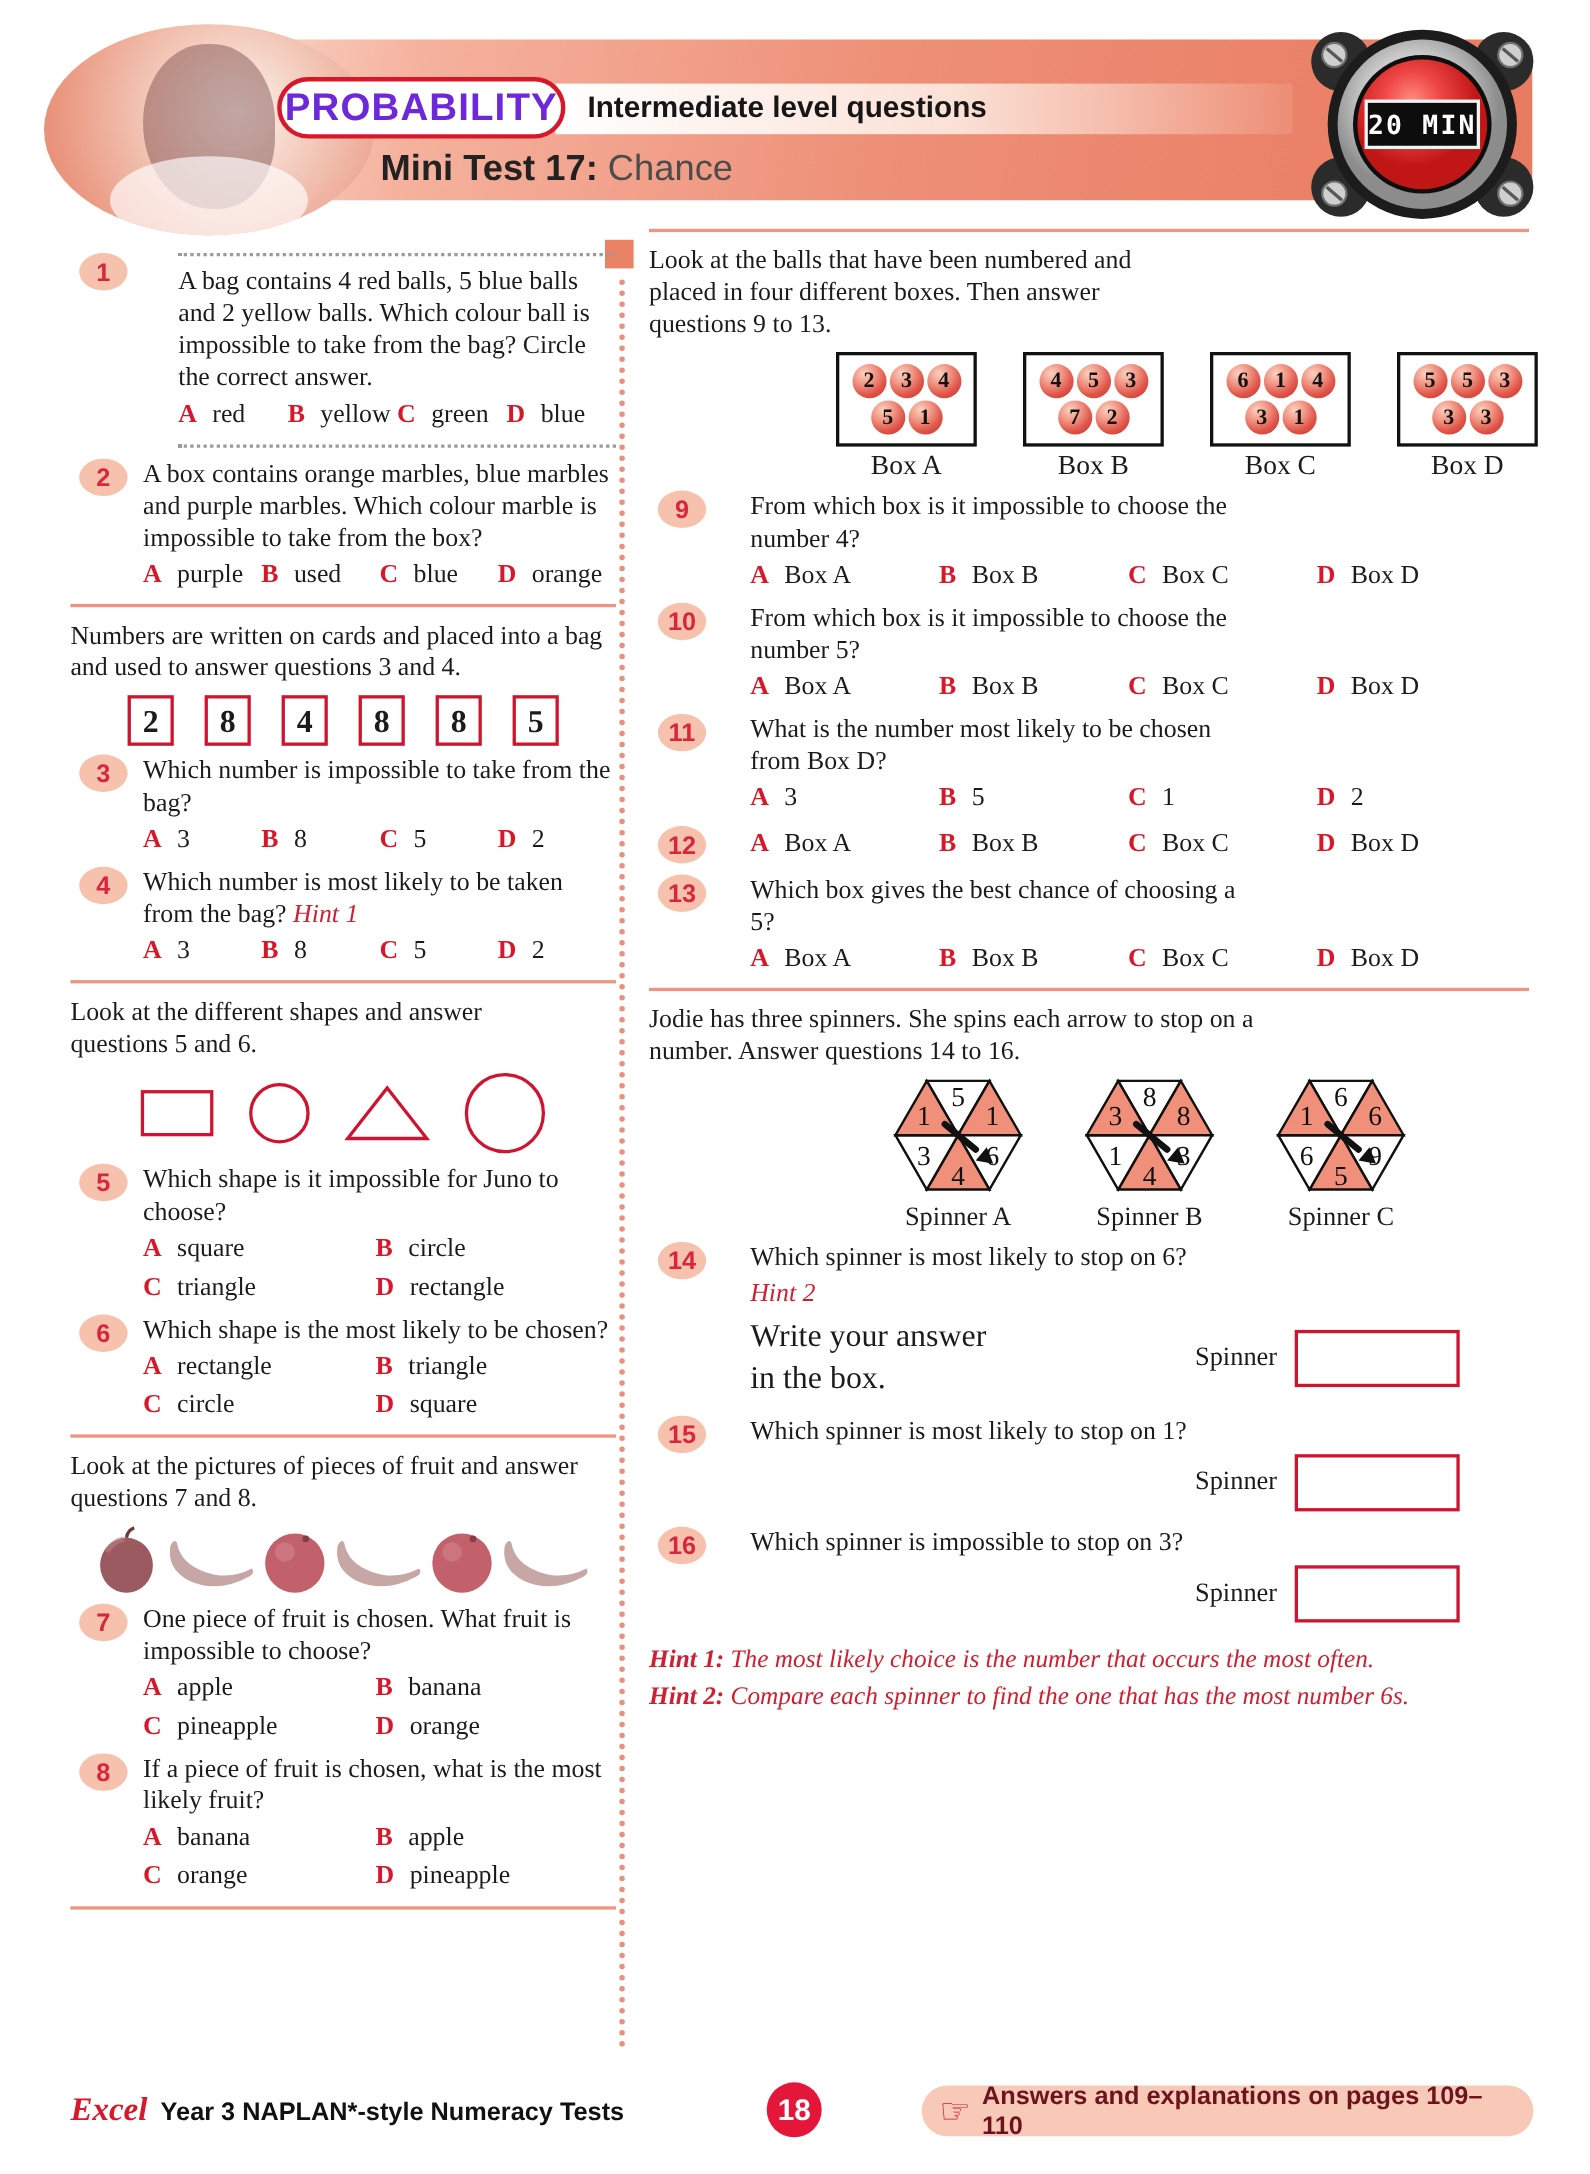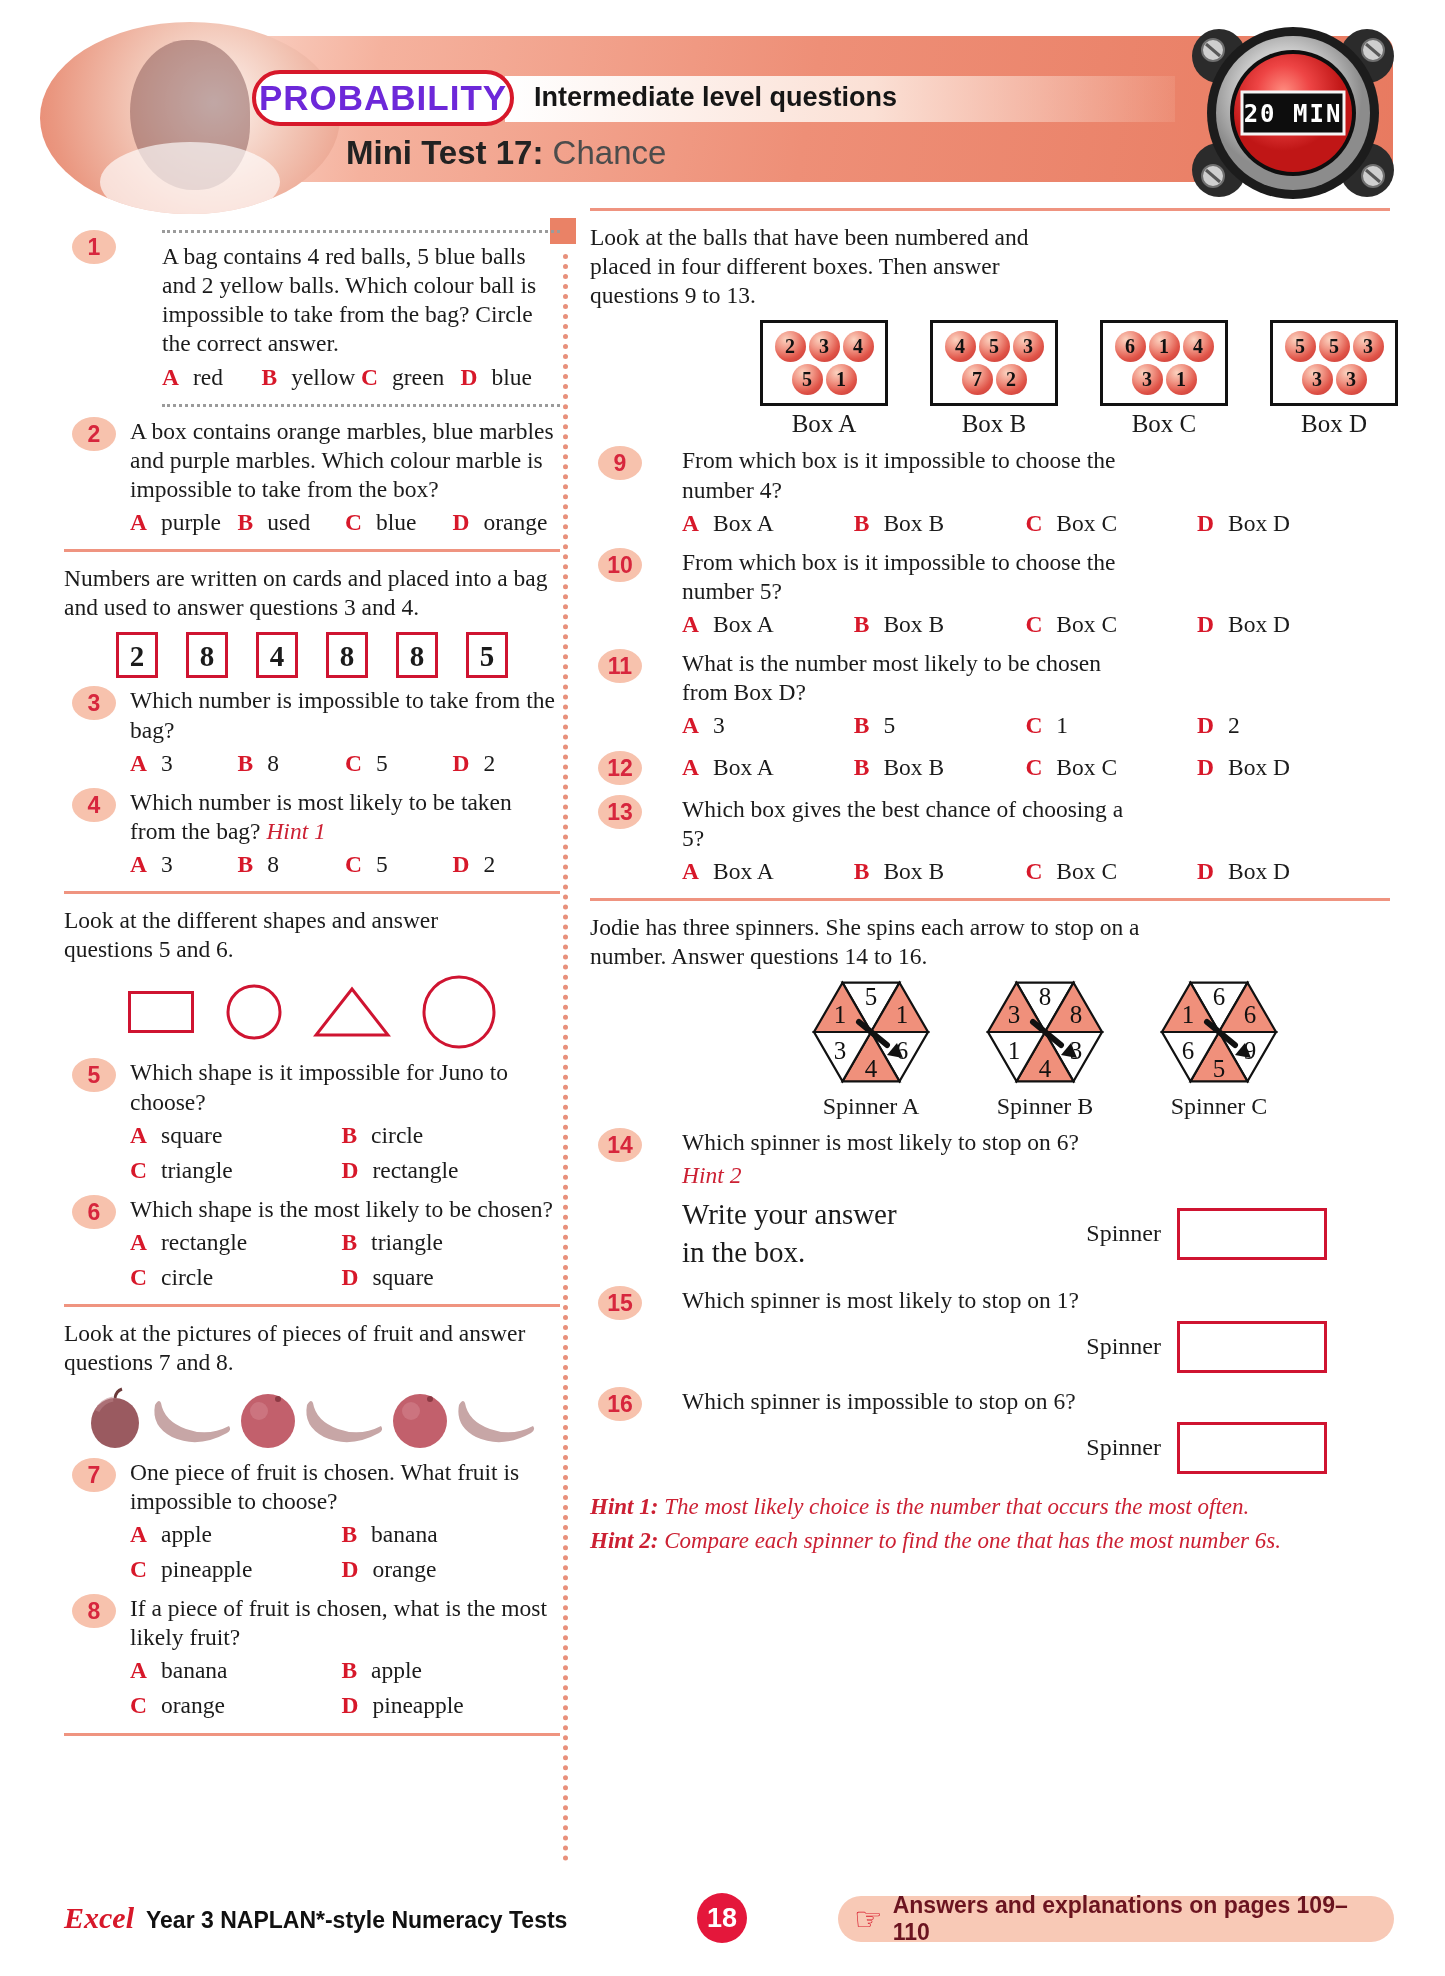--- a/index.html
+++ b/index.html
@@ -547,21 +547,21 @@
           <span class="spinanslabel">Spinner</span>
           <span class="ansbox"></span>
         </div>
       </div>
     </div>
   </div>
 
   <div class="q">
     <div class="qnum">16</div>
     <div class="qbody">
-      <p class="qtext" style="max-width:520px">Which spinner is impossible to stop on 6?</p>
+      <p class="qtext" style="max-width:520px">Which spinner is impossible to stop on 3?</p>
       <div class="ansrow only">
         <div class="spinans">
           <span class="spinanslabel">Spinner</span>
           <span class="ansbox"></span>
         </div>
       </div>
     </div>
   </div>
 
   <div class="hints">

